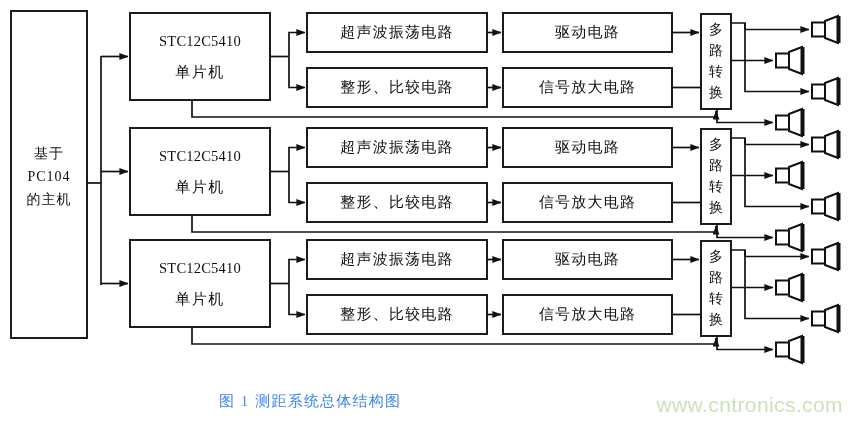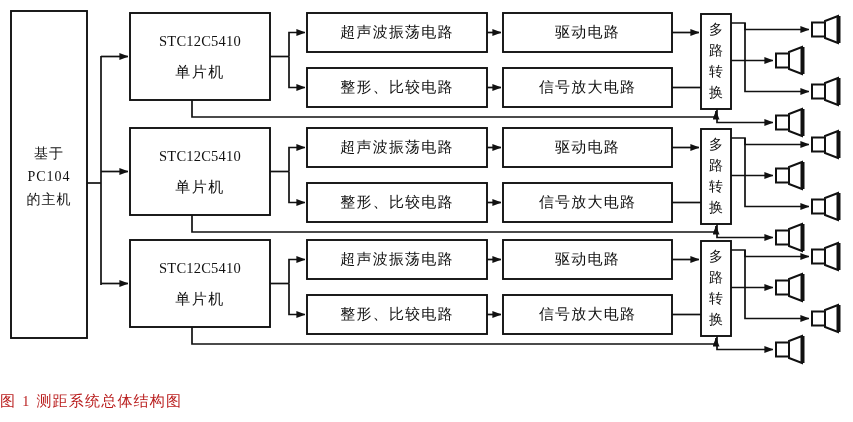--- a/index.html
+++ b/index.html
@@ -30,24 +30,24 @@
   .mcu-text{ font-size:14.5px; letter-spacing:0.2px;}
   .mcu-text-cn{ font-size:15px; letter-spacing:1.5px;}
   .host-text{ font-size:14px; letter-spacing:1px;}
   .circuit-text{ font-size:15px; letter-spacing:1.2px;}
   .mux-text{ font-size:14px; letter-spacing:0px;}
   .caption{
     position:absolute;
     left:0;
     top:392px;
     width:620px;
-    text-align:left;
+    text-align:center;
     font-family:"Liberation Serif","DejaVu Serif",serif;
     font-size:15px;
-    color:#b91c1c;
+    color:#3b82f6;
     letter-spacing:1.2px;
     white-space:nowrap;
   }
   .caption .cap-num{ font-size:14px; padding:0 6px; }
   .watermark{
     position:absolute;
     right:10px;
     top:393px;
     font-family:"Liberation Sans","DejaVu Sans",sans-serif;
     font-size:21px;
@@ -229,14 +229,15 @@
         <text x="716" y="279" class="blk-text mux-text">路</text>
         <text x="716" y="300" class="blk-text mux-text">转</text>
         <text x="716" y="321" class="blk-text mux-text">换</text>
       </g>
   </svg>
 
   <div class="caption">
     <span>图</span><span class="cap-num">1</span><span>测距系统总体结构图</span>
   </div>
 
+  <div class="watermark">www.cntronics.com</div>
 
 </div>
 
 </body></html>

